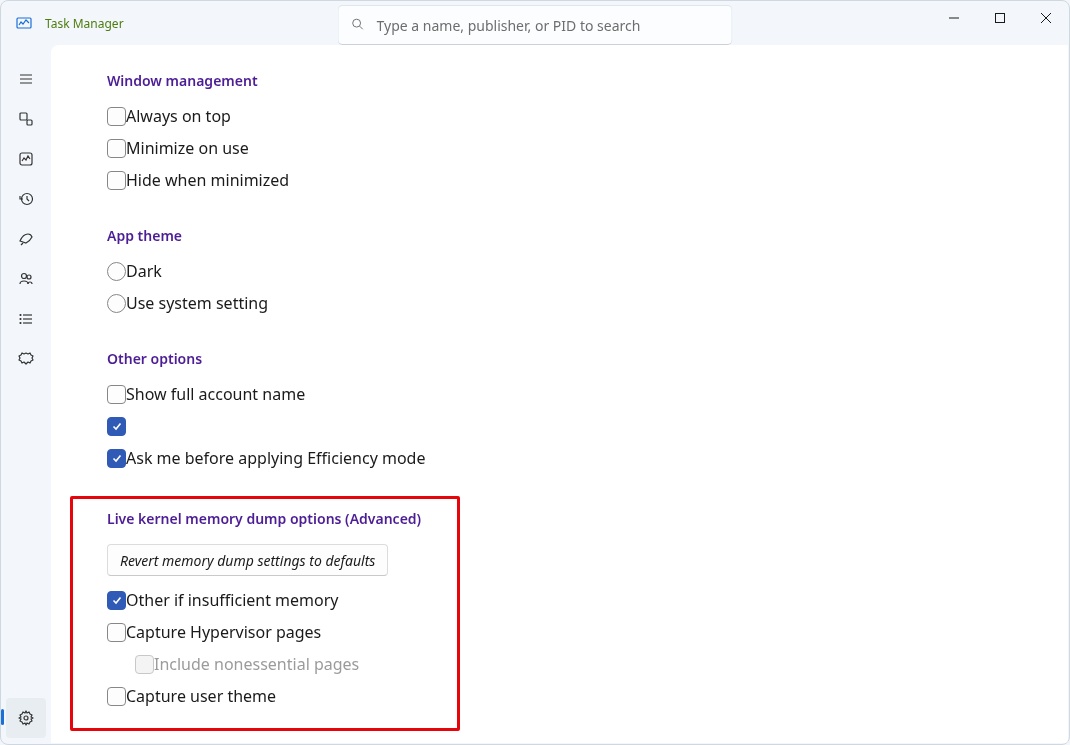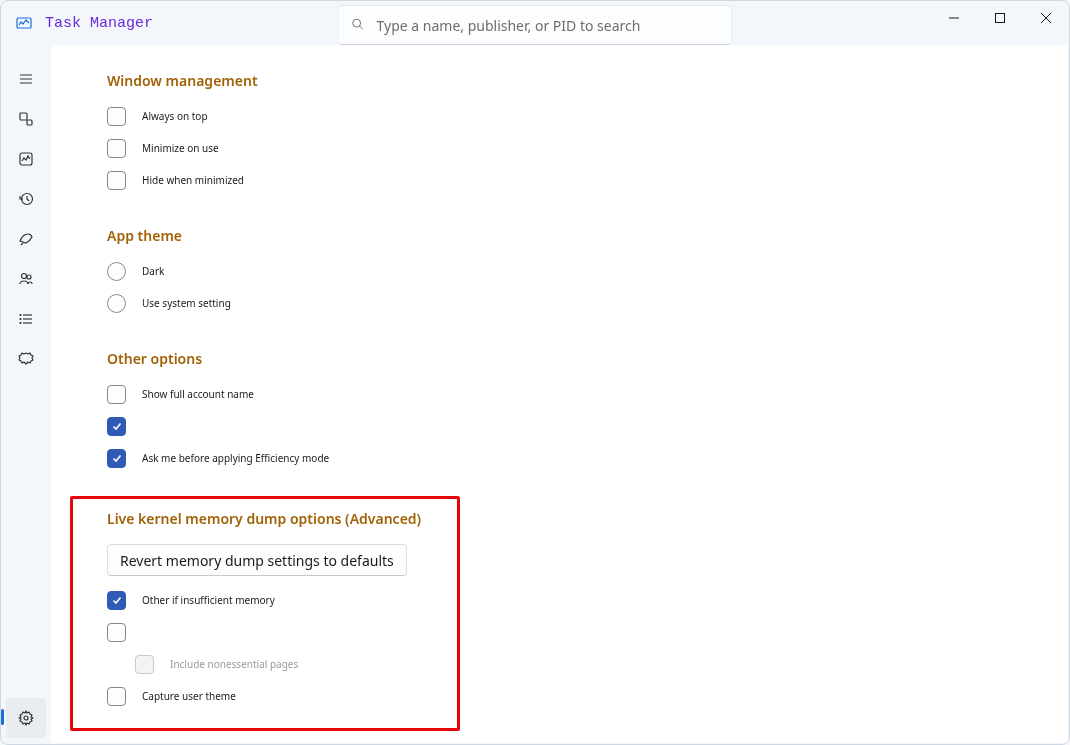--- a/index.html
+++ b/index.html
@@ -2,21 +2,21 @@
 <html><head>
 <meta charset="utf-8">
 <style>
   * { box-sizing: border-box; margin: 0; padding: 0; font-family: "Segoe UI", -apple-system, system-ui, sans-serif; }
   html, body { width: 1070px; height: 745px; overflow: hidden; }
   body { background: #f3f7fb; border: 1px solid #cfd8e0; border-radius: 8px; position: relative; }
 
   
   .titlebar { height: 44px; display: flex; align-items: center; padding-left: 14px; position: relative; }
   .titlebar .app-icon { width: 18px; height: 18px; margin-right: 12px; display:flex; align-items:center; justify-content:center;}
-  .titlebar .title { font-size: 15px; color: #6d28d9; font-family: Liberation Mono, monospace; }
+  .titlebar .title { font-size: 12px; color: #4d7c0f; }
   .search { position: absolute; left: 50%; top: 4px; transform: translateX(-50%); width: 395px; height: 40px;
             background: #fbfdff; border: 1px solid #dfe6ec; border-bottom-color: #c9d2da; border-radius: 5px;
             display: flex; align-items: center; padding: 0 12px; }
   .search svg { width: 14px; height: 14px; color: #6e6e6e; flex-shrink:0;}
   .search input { flex: 1; border: none; background: transparent; outline: none; margin-left: 12px;
                   font-size: 14px; color: #333; }
   .search input::placeholder { color: #6e6e6e; }
   .winctrls { position: absolute; right: 0; top: 0; height: 34px; display: flex; }
   .winctrls .btn { width: 46px; display: flex; align-items: center; justify-content: center; color:#1a1a1a;}
 
@@ -29,43 +29,43 @@
   .sidebar .spacer { flex: 1; }
   .sidebar .navitem.settings { position: relative; margin-bottom:6px;}
   .sidebar .navitem.settings::before { content:""; position:absolute; left:-5px; top:11px; width:3px; height:16px;
                                         background:#1a6fd8; border-radius:2px; }
 
   
   .content { position: absolute; left: 50px; right: 1px; top: 44px; bottom: 1px;
              background: #ffffff; border-top-left-radius: 8px; overflow-y: auto;
              padding: 26px 36px 30px 56px; }
 
-  .section-title { font-size: 14px; font-weight: 600; color: #a16207; margin-top: 0; margin-bottom: 10px;}
+  .section-title { font-size: 14px; font-weight: 600; color: #4c1d95; margin-top: 0; margin-bottom: 10px;}
   .section + .section { margin-top: 30px; }
 
-  .option-row { display: flex; align-items: center; gap: 16px; height: 32px; font-size: 10px; color:#1a1a1a;}
+  .option-row { display: flex; align-items: center; gap: 0; height: 32px; font-size: 16px; color:#1a1a1a;}
   .option-row.indent { padding-left: 28px; align-items: center; }
   .option-row.disabled { color:#9b9b9b; }
 
   
   .chk { width: 19px; height: 19px; border: 1.2px solid #878787; border-radius: 4px; background:#fdfdfd;
          display:flex; align-items:center; justify-content:center; flex-shrink:0;}
   .chk.checked { background:#2f5bb7; border-color:#2f5bb7; }
   .chk.checked svg { color:#fff; }
   .chk.disabled { border-color:#c8c8c8; background:#f4f4f4;}
 
   
   .radio { width: 19px; height: 19px; border: 1.2px solid #878787; border-radius: 50%; background:#fdfdfd;
            display:flex; align-items:center; justify-content:center; flex-shrink:0;}
   .radio.checked { border-width: 4px; border-color:#2f5bb7; background:#fff; }
 
   
   .std-btn { display:inline-flex; align-items:center; height:32px; padding: 0 12px; font-size:14px;
              background:#fdfdfd; border:1px solid #dcdcdc; border-bottom-color:#c9c9c9; border-radius:4px;
-             margin-top:6px; margin-bottom:8px; color:#1a1a1a;}
+             margin-top:6px; margin-bottom:8px; color:#1a1a1a;font-style:italic;}
 
   
   .highlight { border: 3px solid #e6050a; border-radius: 2px; padding: 10px 34px 16px 34px;
                margin-left: -37px; margin-top: 22px; width: 390px; }
 
   
   .content::-webkit-scrollbar { width:4px; }
   .content::-webkit-scrollbar-thumb { background:#c0c7cf; border-radius:2px;}
 </style>
 </head>
@@ -236,20 +236,21 @@
     <div class="option-row">
       <span class="chk checked">
           <svg width="12" height="12" viewBox="0 0 12 12">
             <polyline points="2.5,6.5 5,9 9.5,3.5" fill="none" stroke="currentColor" stroke-width="1.6"></polyline>
           </svg>
         </span>
       <span>Other if insufficient memory</span>
     </div>
     <div class="option-row">
       <span class="chk"></span>
+      <span>Capture Hypervisor pages</span>
     </div>
     <div class="option-row indent disabled">
       <span class="chk disabled"></span>
       <span>Include nonessential pages</span>
     </div>
     <div class="option-row">
       <span class="chk"></span>
       <span>Capture user theme</span>
     </div>
   </div>

